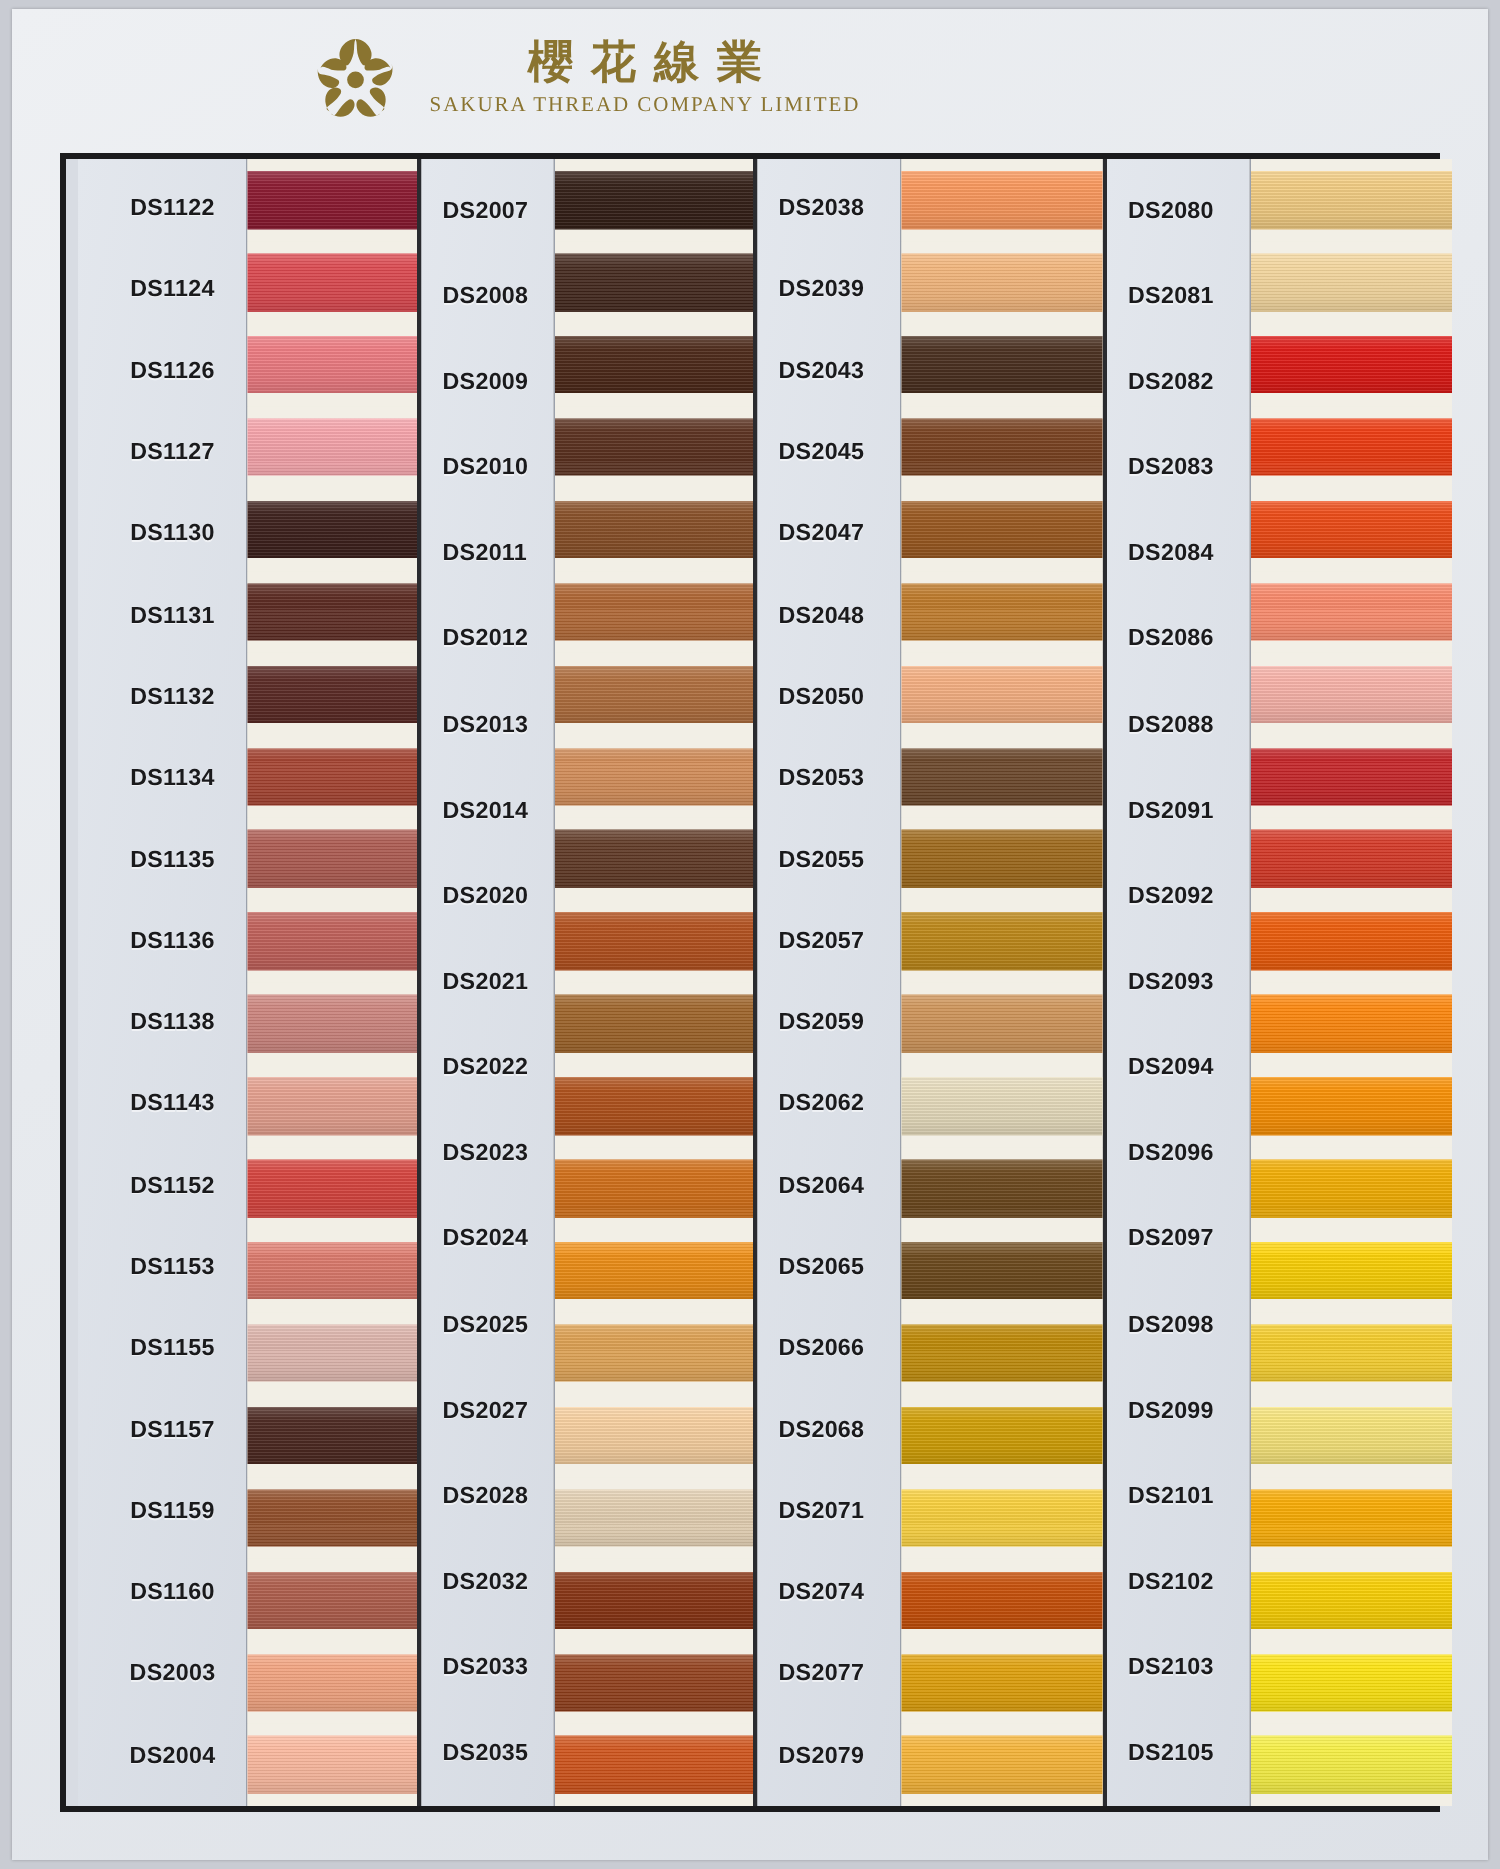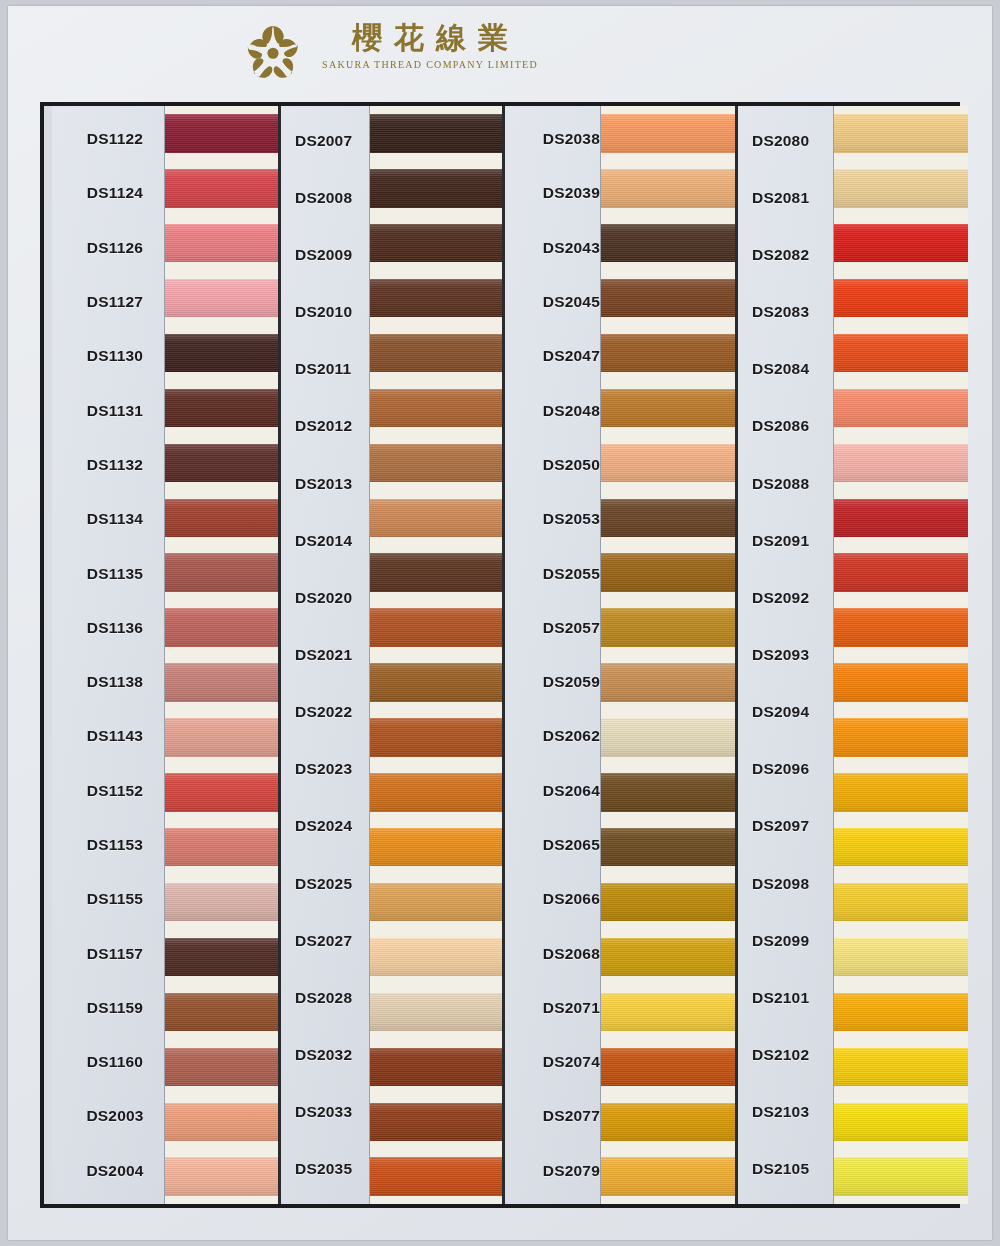--- a/index.html
+++ b/index.html
@@ -15,31 +15,31 @@
     left: 8px; top: 6px;
     width: 984px; height: 1234px;
     background: linear-gradient(150deg,#eef0f3 0%, #e7eaee 40%, #dde1e7 100%);
     box-shadow: 0 0 2px rgba(0,0,0,.25);
   }
   
   #header {
     position: absolute; left: 0; top: 0; width: 984px; height: 92px;
     display: flex; align-items: center; justify-content: center;
   }
-  #brand { display: flex; align-items: flex-start; gap: 18px; transform: translateX(-110px); }
+  #brand { display: flex; align-items: center; gap: 18px; transform: translateX(-110px); }
   #logo-mark { width: 62px; height: 62px; position: relative; }
   #brand-text { display: flex; flex-direction: column; align-items: center; }
   #cn-name {
     font-family: "DejaVu Sans", sans-serif;
     font-size: 30px; letter-spacing: 12px; color: #8a7430;
     text-indent: 12px; line-height: 1.1; font-weight: 600;
   }
   #en-name {
     font-family: "Liberation Serif", serif;
-    font-size: 10px; letter-spacing: 1.3px; color: #8a7430;
+    font-size: 14px; letter-spacing: 1.3px; color: #8a7430;
     margin-top: 5px; white-space: nowrap;
   }
   
   #chart-frame {
     position: absolute; left: 32px; top: 96px;
     width: 920px; height: 1106px;
     border: 4px solid #1b1b1d;
     background: #dfe3e9;
     display: flex;
   }
@@ -87,21 +87,21 @@
     background: linear-gradient(to bottom,
       rgba(255,255,255,.18) 0%,
       rgba(255,255,255,.02) 22%,
       rgba(0,0,0,.05) 75%,
       rgba(0,0,0,.12) 100%);
     pointer-events: none; z-index: 2;
   }
   
   .c1 .label-strip { width: 112px; align-items: center; }  .c1 .swatch-strip { width: 114px; }
   .c2 .label-strip { width: 88px; }  .c2 .swatch-strip { width: 133px; }
-  .c3 .label-strip { width: 95px; align-items: flex-end; }   .c3 .swatch-strip { width: 135px; }
+  .c3 .label-strip { width: 95px; }   .c3 .swatch-strip { width: 135px; }
   .c4 .label-strip { width: 95px; }   .c4 .swatch-strip { width: 135px; }
   .edge-left { width: 8px; background: #d8dce3; flex: 0 0 auto; }
 </style>
 </head>
 <body>
 
 <div id="card">
 
   <div id="header">
     <div id="brand">

